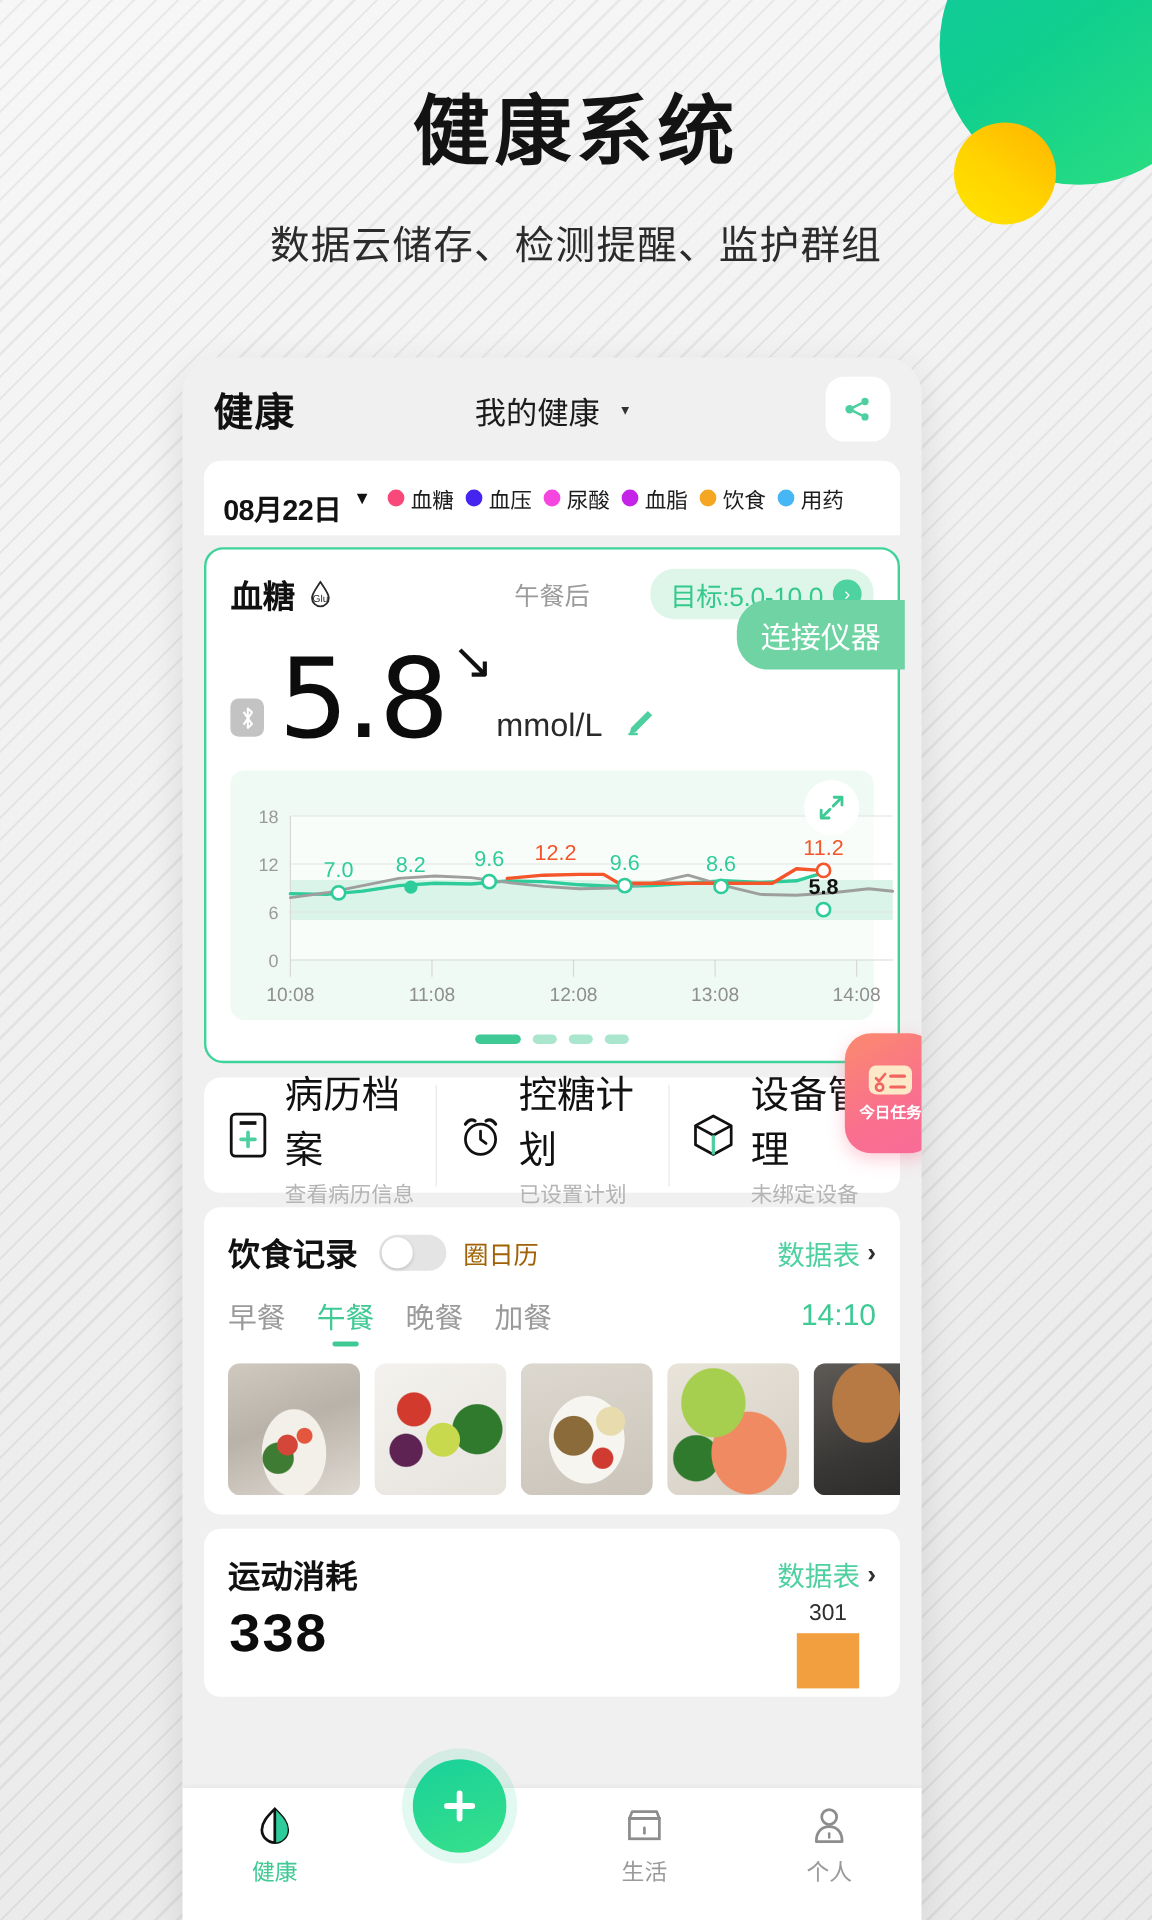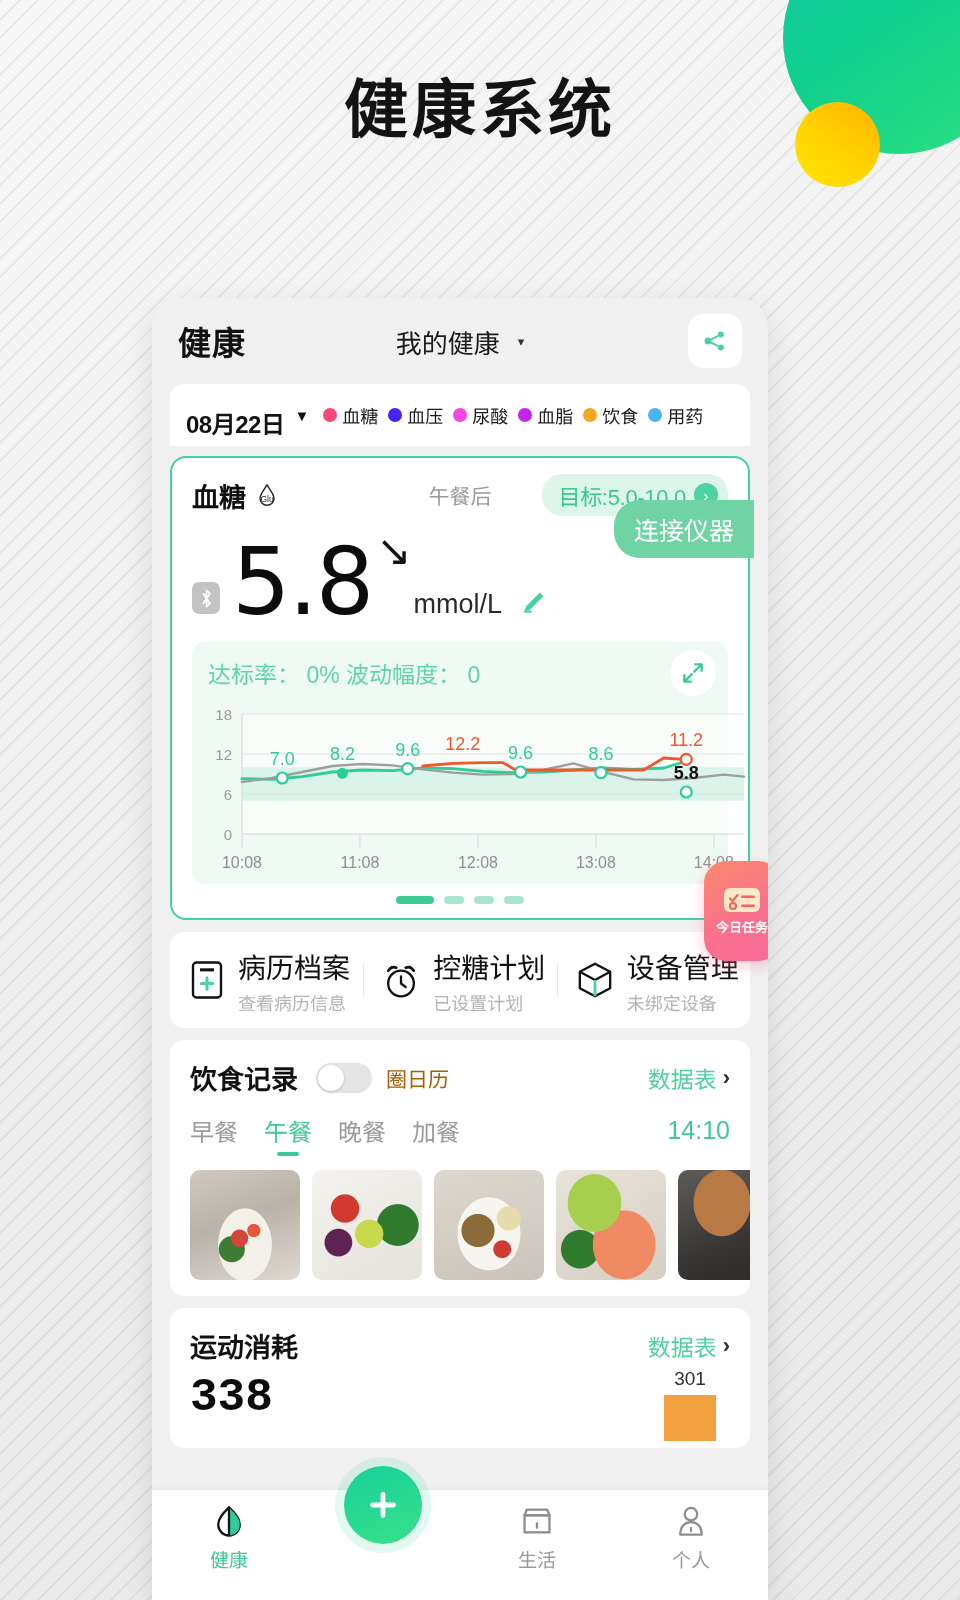--- a/index.html
+++ b/index.html
@@ -187,21 +187,21 @@
     margin:12px 18px 0; background:#fff; border-radius:14px;
     display:flex; height:96px; align-items:center;
   }
   .quick-cell{
     flex:1; display:flex; align-items:center; gap:12px;
     padding:0 0 0 18px; cursor:pointer; position:relative;
   }
   .quick-cell + .quick-cell::before{
     content:""; position:absolute; left:0; top:18px; bottom:18px; width:1px; background:#e8e8e8;
   }
-  .quick-title{ font-size:28px; color:#111; font-weight:500;}
+  .quick-title{ font-size:32px; color:#111; font-weight:500;}
   .quick-sub{ font-size:18px; color:#b4b4b4; margin-top:3px;}
 
   
   #diet-card{ margin:12px 18px 0; background:#fff; border-radius:14px; padding:18px 0 16px;}
   #diet-head{ display:flex; align-items:center; padding:0 20px; }
   #diet-title{ font-size:27px;font-weight:700;color:#111;}
   #diet-toggle{
     width:56px;height:30px;border-radius:15px;background:#e4e4e4;
     margin-left:18px; position:relative; cursor:pointer; flex:none;
   }
@@ -285,20 +285,21 @@
 </style>
 </head>
 <body>
 
 <div id="backdrop"></div>
 <div id="blob-green"></div>
 <div id="blob-yellow"></div>
 
 <div id="hero">
   <div id="hero-title">健康系统</div>
+  <div id="hero-sub">数据云储存、检测提醒、监护群组</div>
 </div>
 
 <div id="phone">
 
   <div id="appbar">
     <div id="app-title">健康</div>
     <div id="profile-select">
       <span>我的健康</span>
       <span id="profile-caret">▾</span>
     </div>
@@ -366,21 +367,20 @@
       <span id="trend-arrow">↘</span>
       <span id="reading-unit">mmol/L</span>
       <svg id="edit-pencil" width="30" height="30" viewBox="0 0 24 24">
         <path d="M17.5 3.6 L20.4 6.5 L9.2 17.7 L5.3 18.7 L6.3 14.8 Z" fill="#4ecfa0"></path>
         <path d="M5.3 18.9 L10.1 18.9" stroke="#4ecfa0" stroke-width="1.7" stroke-linecap="round"></path>
       </svg>
       <div id="connect-btn">连接仪器</div>
     </div>
 
     <div id="chart-panel">
-      <div id="chart-stats">达标率： 0%  波动幅度： 0</div>
       <div id="expand-btn">
         <svg width="26" height="26" viewBox="0 0 24 24">
           <path d="M14 4 H20 V10" stroke="#3fc995" stroke-width="2.2" fill="none" stroke-linecap="round" stroke-linejoin="round"></path>
           <path d="M10 20 H4 V14" stroke="#3fc995" stroke-width="2.2" fill="none" stroke-linecap="round" stroke-linejoin="round"></path>
           <path d="M19.4 4.6 L13.2 10.8 M4.6 19.4 L10.8 13.2" stroke="#3fc995" stroke-width="2.2" stroke-linecap="round"></path>
         </svg>
       </div>
       <svg id="chart-svg" width="556" height="178" viewBox="0 0 556 178">
           <rect x="44" y="18" width="502" height="120" fill="#ffffff" opacity="0.55"></rect>
           <rect x="44" y="71.33333333333333" width="502" height="33.33333333333333" fill="#d5f2e5" opacity="0.85"></rect>

